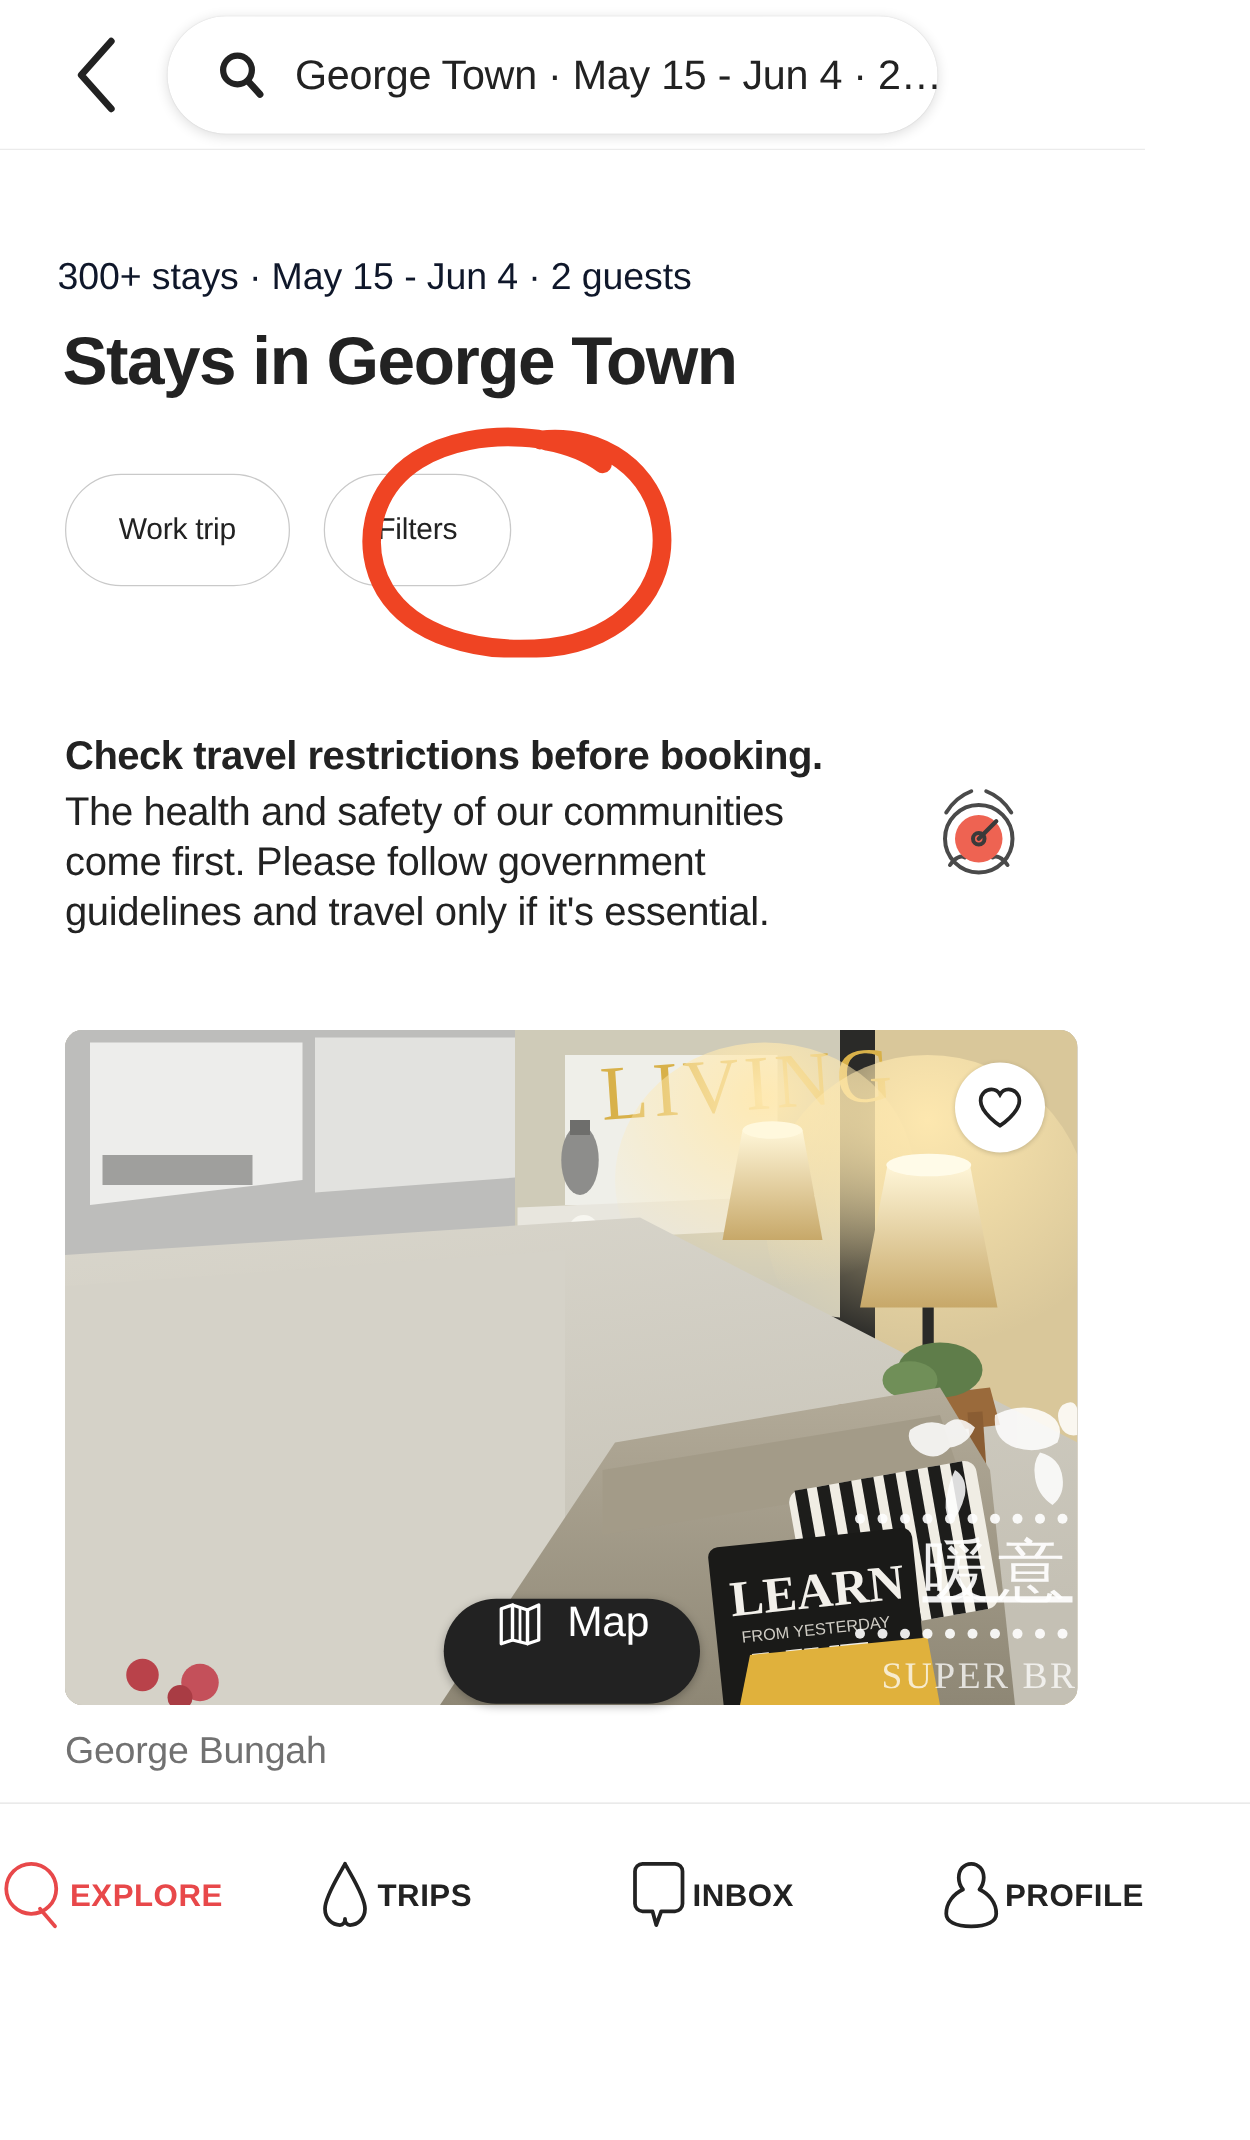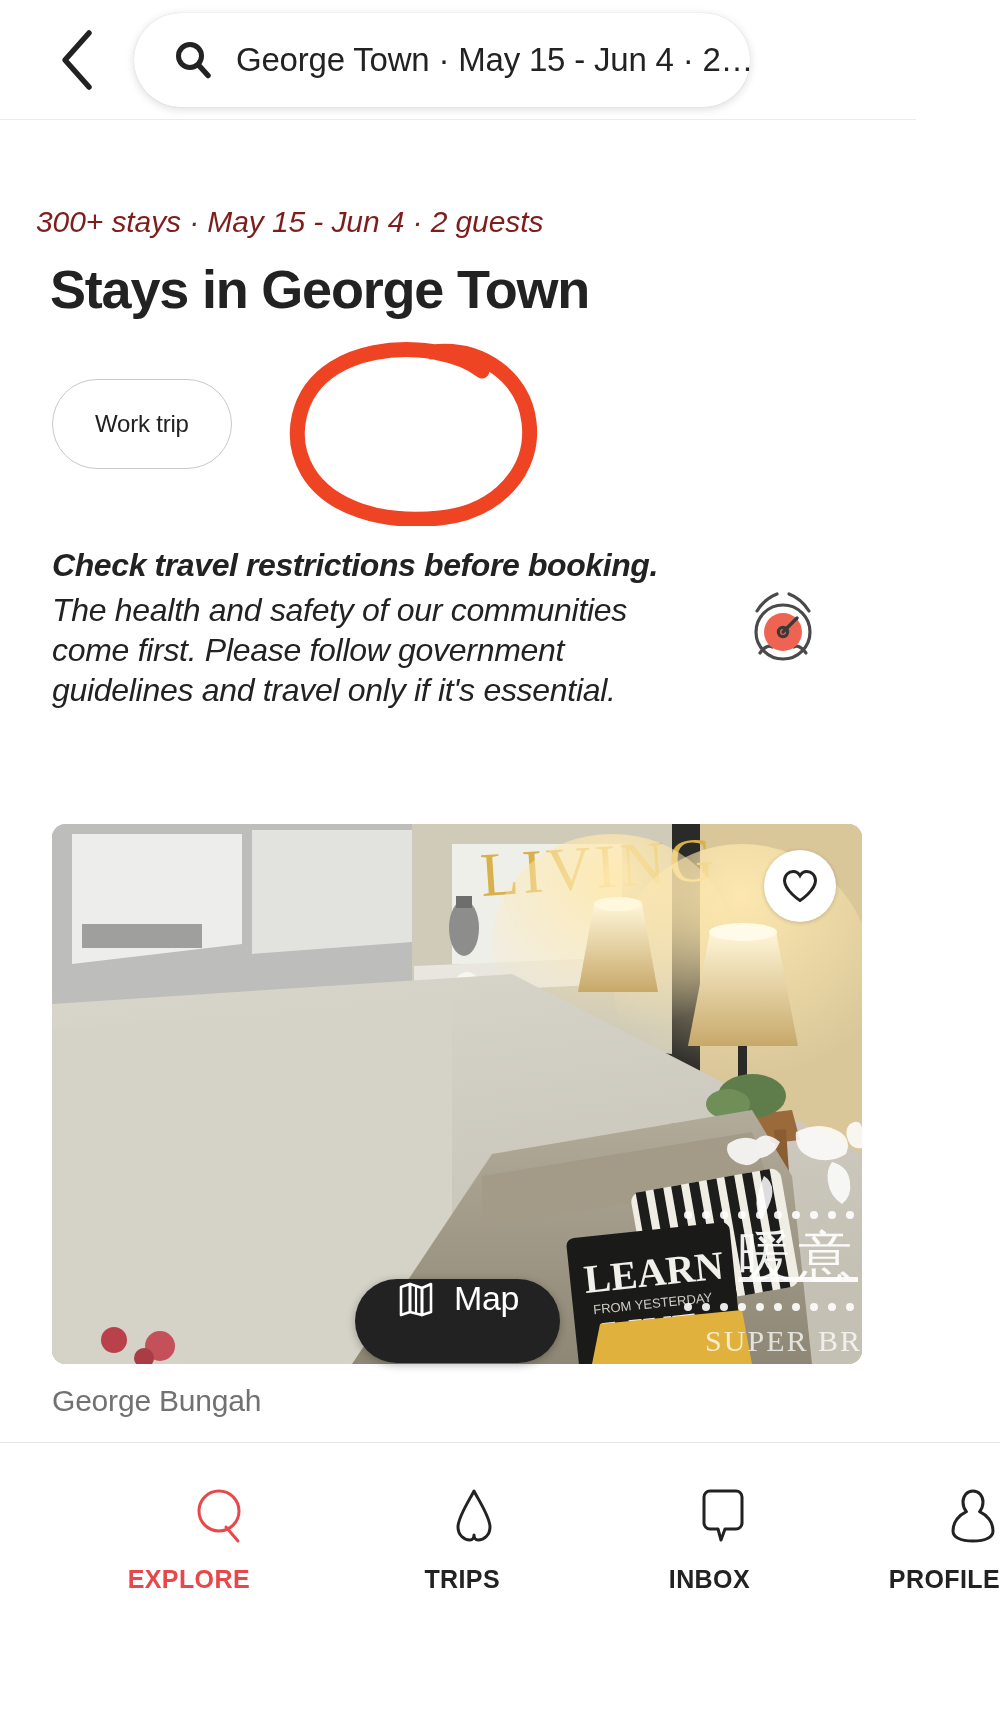--- a/index.html
+++ b/index.html
@@ -46,25 +46,24 @@
     font-size: 33px;
     color: #222222;
     letter-spacing: -0.2px;
     white-space: nowrap;
     overflow: hidden;
   }
 
   
   .results-meta {
     position: absolute;
-    left: 36px; top: 205px;
+    left: 46px; top: 205px;
     font-size: 30px;
-    color: #7f1d1d;
+    color: #0f172a;
     letter-spacing: -0.1px;
-    font-style: italic;
   }
   .results-title {
     position: absolute;
     left: 50px; top: 258px;
     font-size: 54px;
     font-weight: bold;
     color: #222222;
     letter-spacing: -1.2px;
   }
 
@@ -95,25 +94,24 @@
     position: absolute;
     left: 286px; top: 340px;
     width: 258px; height: 186px;
     pointer-events: none;
     z-index: 6;
   }
 
   
   .notice {
     position: absolute;
-    left: 52px; top: 544px;
+    left: 52px; top: 583px;
     width: 900px;
     display: flex;
     align-items: flex-start;
-    font-style: italic;
   }
   .notice-text { width: 640px; }
   .notice-title {
     font-size: 32px;
     font-weight: bold;
     color: #222222;
     letter-spacing: -0.4px;
     line-height: 42px;
   }
   .notice-body {
@@ -219,22 +217,22 @@
     position: absolute;
     left: 0; bottom: 0;
     width: 1000px; height: 270px;
     background: #ffffff;
     border-top: 1px solid #e4e4e4;
     display: flex;
   }
   .navitem {
     flex: 1 1 0;
     display: flex;
-    flex-direction: column;
-    align-items: flex-end;
+    flex-direction: row;
+    align-items: flex-start;
     justify-content: flex-start;
     padding-top: 42px;
     cursor: pointer;
   }
   .navitem .ico { height: 62px; display: flex; align-items: center; justify-content: center; }
   .navitem .lbl {
     margin-top: 18px;
     font-size: 25px;
     font-weight: bold;
     letter-spacing: 0.4px;
@@ -261,20 +259,23 @@
     <span class="search-text" placeholder="Where are you going?">George Town · May 15 - Jun 4 · 2…</span>
   </div>
 </div>
 
 <div class="results-meta">300+ stays · May 15 - Jun 4 · 2 guests</div>
 <div class="results-title">Stays in George Town</div>
 
 <div class="chips">
   <div class="chip">
     <span>Work trip</span>
+  </div>
+  <div class="chip">
+    <span>Filters</span>
   </div>
 </div>
 
 <svg class="annotation" viewBox="0 0 258 186" fill="none">
   <path d="M146 12 C196 6 238 38 243 82 C249 130 212 172 154 178 C96 184 44 168 22 132
            C2 98 10 52 48 28 C72 13 104 8 132 10 C140 10.5 146 11 152 13
            C168 16 184 22 196 31" stroke="#EF4423" stroke-width="15" stroke-linecap="round" stroke-linejoin="round"></path>
 </svg>
 
 <div class="notice">

